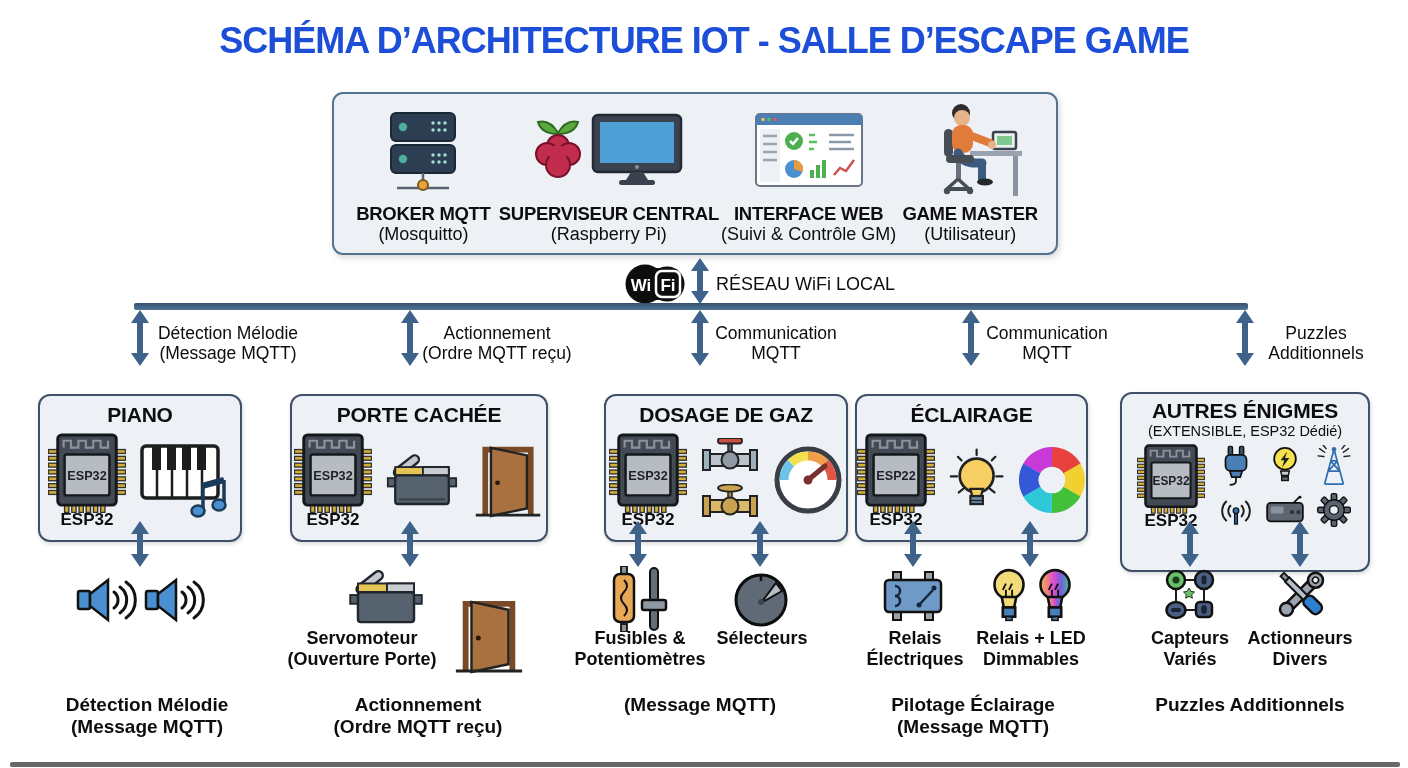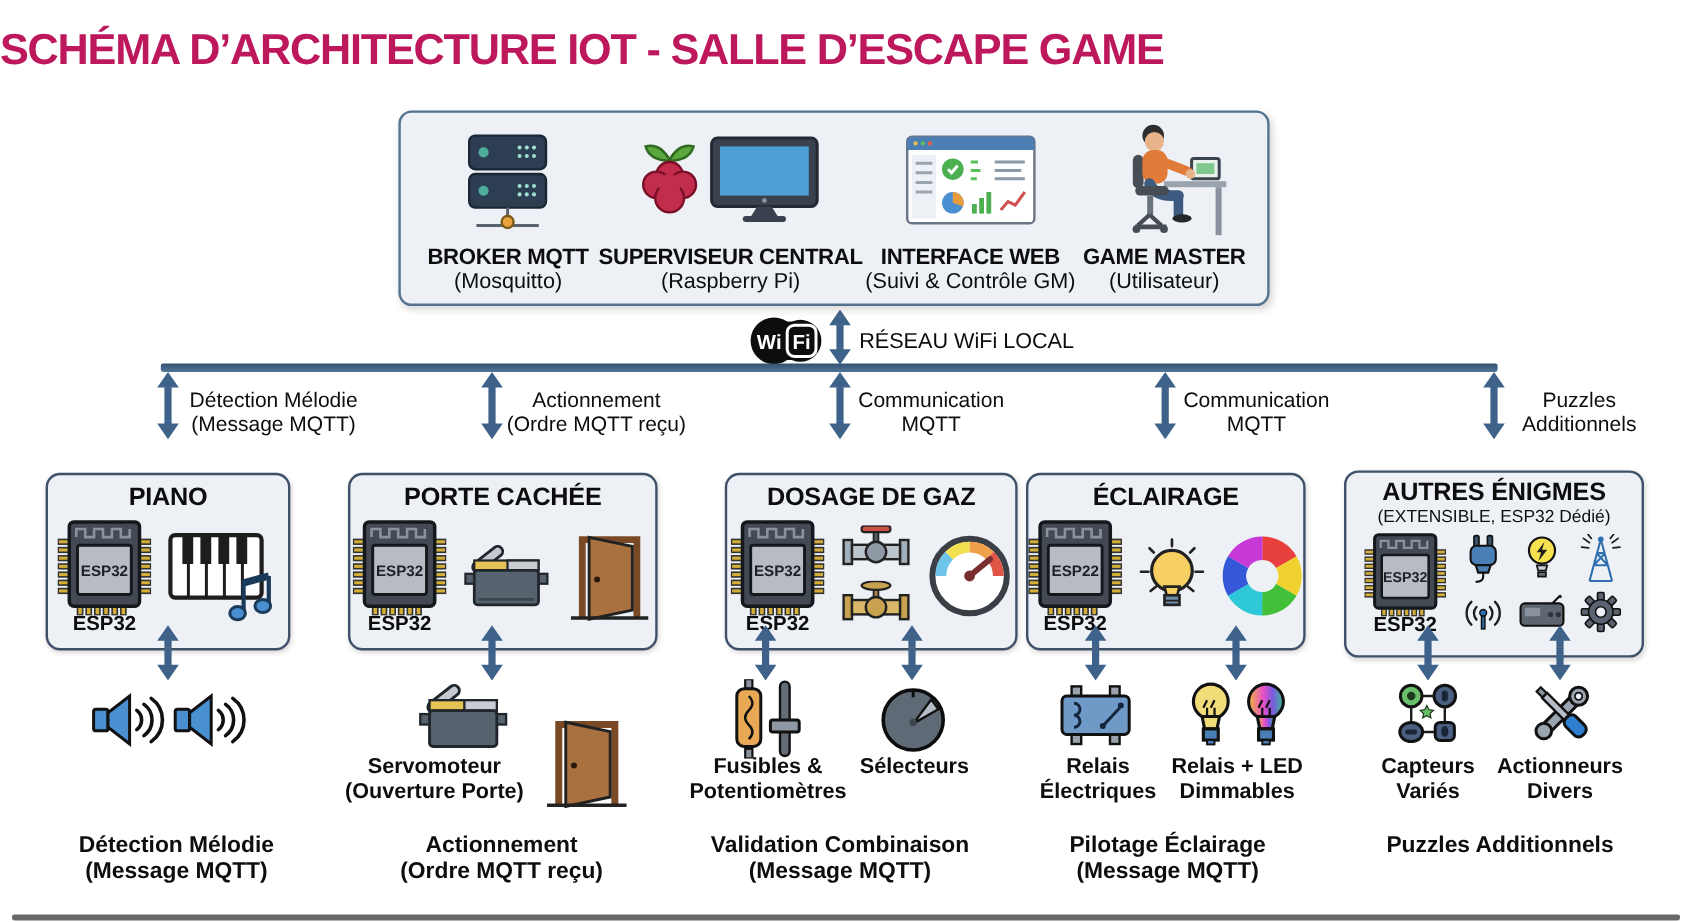--- a/index.html
+++ b/index.html
@@ -1,20 +1,20 @@
 <!DOCTYPE html>
 <html><head>
 <meta charset="utf-8">
 <style>
   html,body{margin:0;padding:0;background:#fff;}
   #stage{position:relative;width:1408px;height:768px;background:#fff;overflow:hidden;
          font-family:"Liberation Sans","DejaVu Sans",sans-serif;color:#0d0d0d;}
   .abs{position:absolute;}
-  .title{position:absolute;top:20px;left:0;width:100%;text-align:left;
-         font-size:36px;font-weight:bold;letter-spacing:-1px;color:#be185d;}
+  .title{position:absolute;top:20px;left:0;width:100%;text-align:center;
+         font-size:36px;font-weight:bold;letter-spacing:-1px;color:#1d4ed8;}
   
   .topbox{position:absolute;left:332px;top:92px;width:726px;height:163px;background:#edf1f6;
           border:2px solid #54738e;border-radius:11px;box-shadow:2px 3px 6px rgba(0,0,0,.15);
           display:grid;grid-template-columns:1.05fr 1.3fr 1.25fr 1fr;padding:0 14px;box-sizing:border-box;}
   .node{display:flex;flex-direction:column;align-items:center;justify-content:flex-end;padding-bottom:8px;}
   .icon-area{height:106px;display:flex;align-items:center;justify-content:center;gap:6px;}
   .node-name{font-weight:bold;font-size:18.5px;letter-spacing:-0.3px;line-height:21px;white-space:nowrap;}
   .node-sub{font-size:18px;line-height:21px;white-space:nowrap;}
   
   .bus{position:absolute;left:134px;top:303px;width:1114px;height:7px;
@@ -458,21 +458,21 @@
           <circle cx="38" cy="38" r="26" stroke="#f0d12f" transform="rotate(-30 38 38)"></circle>
           <circle cx="38" cy="38" r="26" stroke="#43c03a" transform="rotate(30 38 38)"></circle>
           <circle cx="38" cy="38" r="26" stroke="#2fc8d8" transform="rotate(90 38 38)"></circle>
           <circle cx="38" cy="38" r="26" stroke="#3558d8" transform="rotate(150 38 38)"></circle>
           <circle cx="38" cy="38" r="26" stroke="#c83ad8" transform="rotate(210 38 38)"></circle>
         </g>
       </svg>
     </div>
   </div>
 
-  <div class="module" style="left:1120px;top:368px;width:250px;height:156px;">
+  <div class="module" style="left:1120px;top:368px;width:250px;height:180px;">
     <div class="mod-title" style="margin-top:5px;font-size:21px;">AUTRES ÉNIGMES</div>
     <div class="mod-sub">(EXTENSIBLE, ESP32 Dédié)</div>
     <div class="mod-body" style="gap:12px;margin-top:1px;">
       <div class="chipwrap">
         <svg width="68" height="74" viewBox="0 0 80 86">
           <g fill="#d4af37" stroke="#333" stroke-width="1.4">
             <rect x="0.5" y="21" width="9.5" height="4"></rect>
               <rect x="0.5" y="28" width="9.5" height="4"></rect>
               <rect x="0.5" y="35" width="9.5" height="4"></rect>
               <rect x="0.5" y="42" width="9.5" height="4"></rect>
@@ -742,21 +742,20 @@
 
   <div class="flowlbl" style="left:147px;top:694px;">
     <div>Détection Mélodie</div>
       <div>(Message MQTT)</div>
   </div>
   <div class="flowlbl" style="left:418px;top:694px;">
     <div>Actionnement</div>
       <div>(Ordre MQTT reçu)</div>
   </div>
   <div class="flowlbl" style="left:700px;top:694px;">
-    <div>Validation Combinaison</div>
       <div>(Message MQTT)</div>
   </div>
   <div class="flowlbl" style="left:973px;top:694px;">
     <div>Pilotage Éclairage</div>
       <div>(Message MQTT)</div>
   </div>
   <div class="flowlbl" style="left:1250px;top:694px;">
     <div>Puzzles Additionnels</div>
       <div></div>
   </div>

